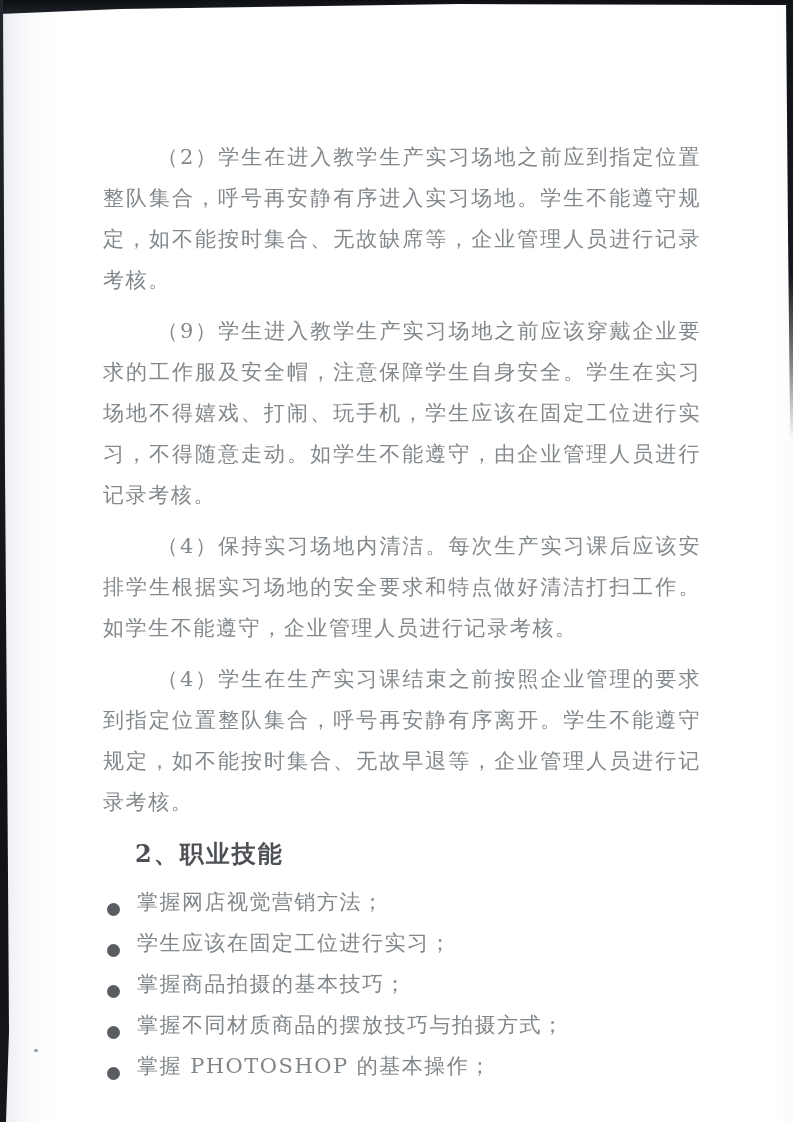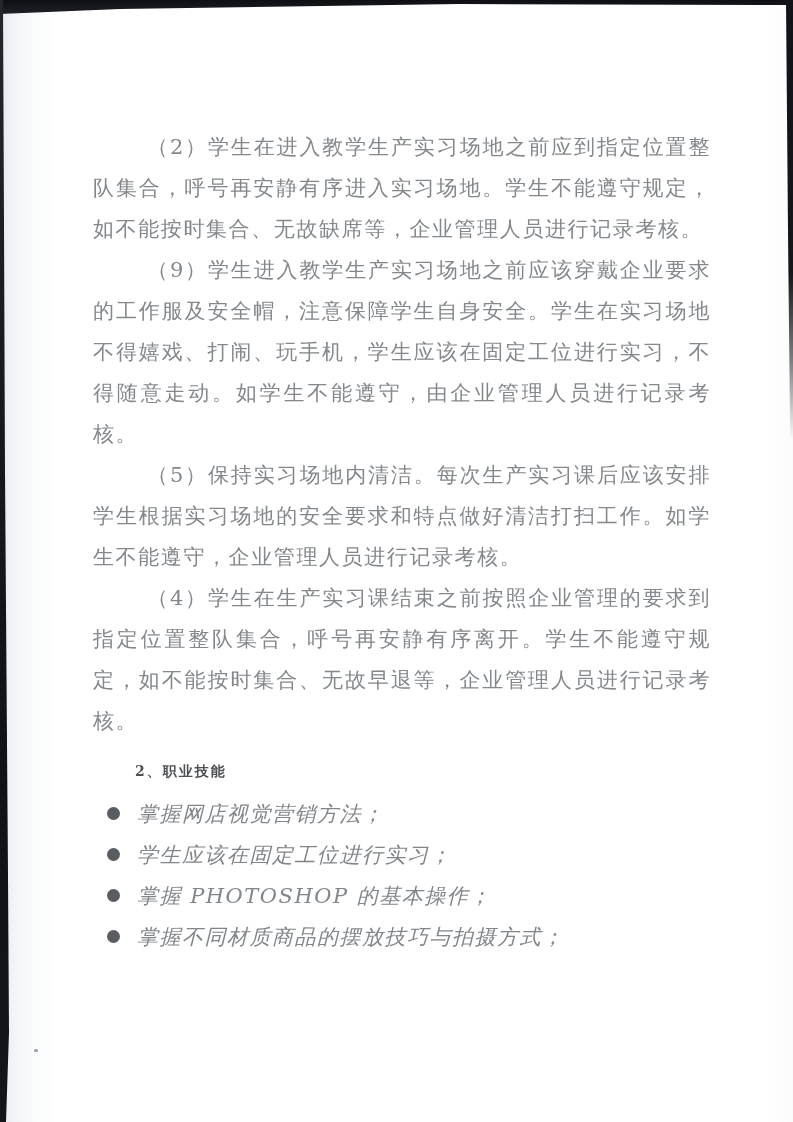--- a/index.html
+++ b/index.html
@@ -39,47 +39,46 @@
     width: 4px; height: 3px; border-radius: 2px;
     background: #9aa0a6;
   }
   
   .content {
     position: absolute;
     left: 93px; top: 127px;
     width: 618px;
   }
   .para {
-    margin: 0;
+    margin: 10px;
     font-size: 21px;
     line-height: 41px;
     letter-spacing: 1.6px;
     color: #83888c;
     text-align: justify;
     text-indent: 54px;
   }
   .heading {
     margin: 9px 0 0 0;
     padding-left: 42px;
-    font-size: 14px;
+    font-size: 24px;
     line-height: 41px;
     letter-spacing: 2px;
     font-weight: bold;
     color: #4d5054;
   }
   .bullets {
     list-style: none;
     margin: 1px 0 0 0;
     padding: 0;
   }
   .bullets li {
     display: flex;
-    align-items: center;
+    align-items: flex-end;
     height: 41px;
-    font-style: italic;
   }
   .dot {
     flex: 0 0 auto;
     width: 13px; height: 13px;
     border-radius: 50%;
     background: #595c60;
     margin-left: 14px;
     margin-right: 17px;
   }
   .bullet-text {
@@ -95,36 +94,40 @@
 <div class="scan-page">
   <div class="edge-top"></div>
   <div class="edge-left"></div>
   <div class="edge-right"></div>
   <div class="speck"></div>
 
   <div class="content">
     <div id="paragraph-list">
         <p class="para">（2）学生在进入教学生产实习场地之前应到指定位置整队集合，呼号再安静有序进入实习场地。学生不能遵守规定，如不能按时集合、无故缺席等，企业管理人员进行记录考核。</p>
         <p class="para">（9）学生进入教学生产实习场地之前应该穿戴企业要求的工作服及安全帽，注意保障学生自身安全。学生在实习场地不得嬉戏、打闹、玩手机，学生应该在固定工位进行实习，不得随意走动。如学生不能遵守，由企业管理人员进行记录考核。</p>
-        <p class="para">（5）保持实习场地内清洁。每次生产实习课后应该安排学生根据实习场地的安全要求和特点做好清洁打扫工作。如学生不能遵守，企业管理人员进行记录考核。</p>
+        <p class="para">（4）保持实习场地内清洁。每次生产实习课后应该安排学生根据实习场地的安全要求和特点做好清洁打扫工作。如学生不能遵守，企业管理人员进行记录考核。</p>
         <p class="para">（4）学生在生产实习课结束之前按照企业管理的要求到指定位置整队集合，呼号再安静有序离开。学生不能遵守规定，如不能按时集合、无故早退等，企业管理人员进行记录考核。</p>
       </div>
     <h2 class="heading">2、职业技能</h2>
     <ul class="bullets" id="bullet-list">
         <li>
           <span class="dot"></span>
           <span class="bullet-text">掌握网店视觉营销方法；</span>
         </li>
         <li>
           <span class="dot"></span>
           <span class="bullet-text">学生应该在固定工位进行实习；</span>
         </li>
         <li>
           <span class="dot"></span>
-          <span class="bullet-text">掌握 PHOTOSHOP 的基本操作；</span>
+          <span class="bullet-text">掌握商品拍摄的基本技巧；</span>
         </li>
         <li>
           <span class="dot"></span>
           <span class="bullet-text">掌握不同材质商品的摆放技巧与拍摄方式；</span>
+        </li>
+        <li>
+          <span class="dot"></span>
+          <span class="bullet-text">掌握 PHOTOSHOP 的基本操作；</span>
         </li>
       </ul>
   </div>
 </div>
 
 </body></html>

